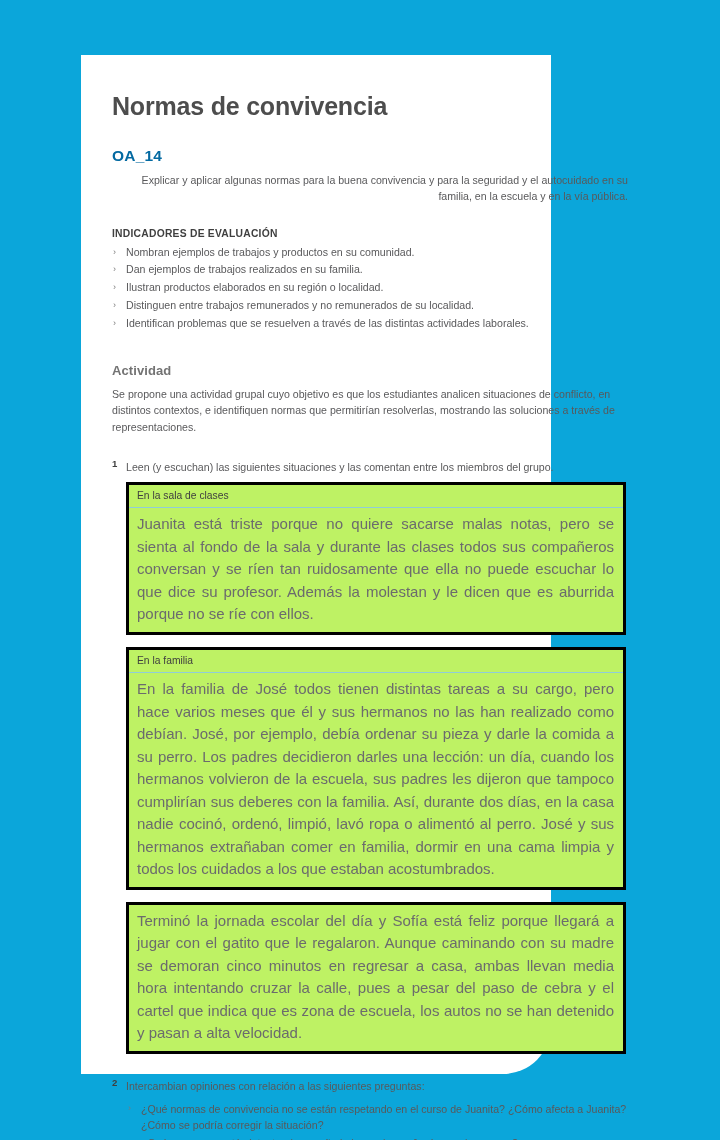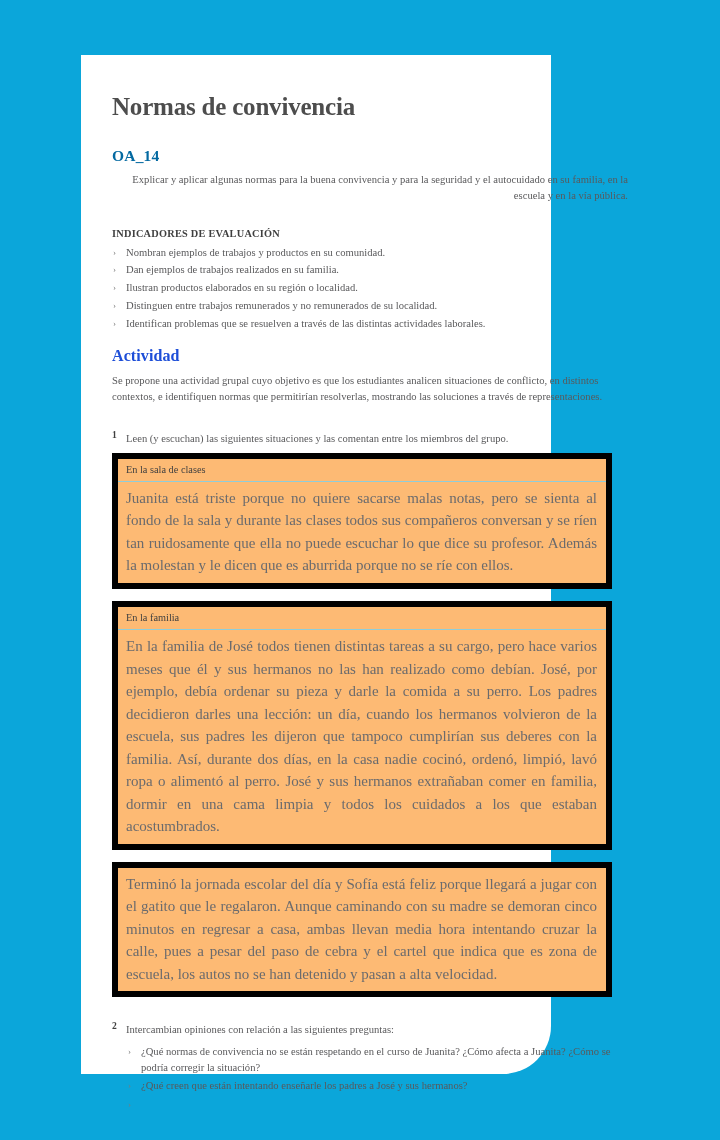--- a/index.html
+++ b/index.html
@@ -19,21 +19,20 @@
   .page-card {
     position: absolute;
     left: 81px;
     top: 55px;
     width: 470px;
     height: 1019px;
     background: #ffffff;
     border-radius: 0 0 48px 0;
     box-sizing: border-box;
     padding: 38px 40px 0 31px;
-    font-family: Liberation Serif, serif;
   }
 
   .content {
     width: 516px;
   }
 
   
   .doc-title {
     font-size: 25px;
     font-weight: bold;
@@ -82,26 +81,26 @@
   }
   ul.chevron-list li .chev {
     position: absolute;
     left: 1px;
     top: 0;
     font-size: 9px;
     color: #7a7a7a;
     line-height: 1.85;
   }
 
-  .indicadores { margin-bottom: 14px; }
+  .indicadores { margin-bottom: 30px; }
 
   .activity-title {
-    font-size: 16px;
-    font-weight: bold;
-    color: #1d4ed8;
+    font-size: 13px;
+    font-weight: bold;
+    color: #737373;
     margin: 0 0 2px 0;
     letter-spacing: 0.1px;
   }
 
   .activity-intro {
     font-size: 10.6px;
     color: #59595b;
     line-height: 1.56;
     margin: 8px 0 22px 0;
   }
@@ -123,25 +122,25 @@
   }
   .step-text {
     font-size: 10.6px;
     color: #59595b;
     line-height: 1.5;
     text-align: center;
   }
 
   
   .situation-box {
-    border: 6px solid #000000;
-    margin: 0 0 12px 0;
+    border: 3px solid #000000;
+    margin: 0 0 12px 14px;
     width: 500px;
     box-sizing: border-box;
-    background: #fdba74;
+    background: #bef264;
   }
   .situation-head {
     font-size: 10.3px;
     color: #3f3f3f;
     padding: 4px 8px 5px 8px;
     border-bottom: 1px solid #8fcdd9;
     line-height: 1.3;
   }
   .situation-body {
     font-size: 15px;

